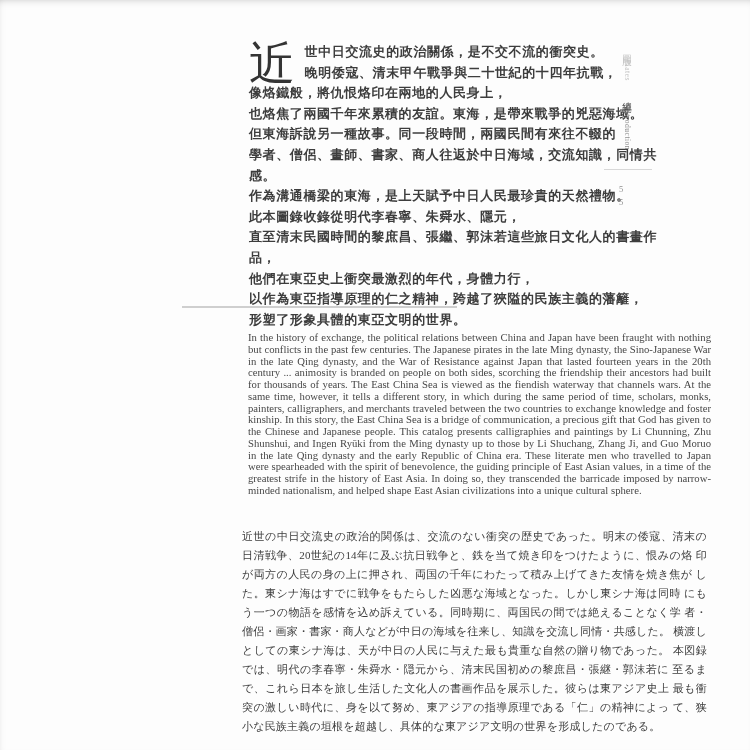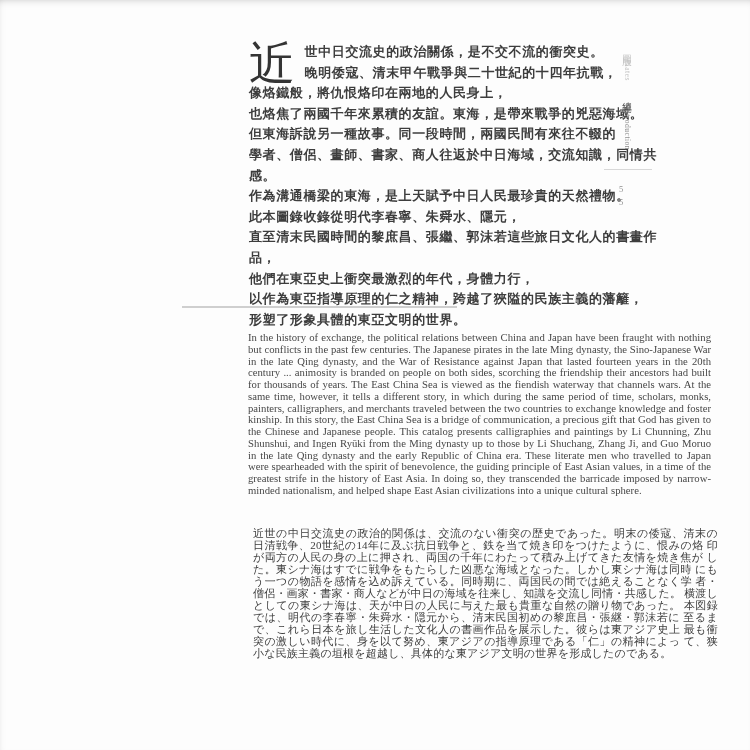--- a/index.html
+++ b/index.html
@@ -15,22 +15,22 @@
   .zh-text{white-space:pre-line;font-weight:bold;}
 
   
   .divider-en{position:absolute;left:182px;top:306px;width:275px;height:2px;background:#cfcfcf;}
 
   
   .en-block{position:absolute;left:248px;top:316px;width:463px;
     font-size:10.7px;line-height:11.75px;text-align:justify;color:#474747;margin-top:16px;}
 
   
-  .jp-block{position:absolute;left:253px;top:527px;width:465px;
-    font-size:11px;line-height:12px;text-align:justify;color:#3c3c3c;letter-spacing:.2px;}
+  .jp-block{position:absolute;left:242px;top:527px;width:465px;
+    font-size:11px;line-height:19px;text-align:justify;color:#3c3c3c;letter-spacing:.2px;}
 
   
   .side-tab{position:absolute;left:618px;writing-mode:vertical-rl;cursor:default;}
   .tab-plates{top:47px;}
   .tab-plates .tab-zh,.tab-plates .tab-en{color:#c4c4c4;}
   .tab-intro{top:94px;}
   .tab-intro .tab-zh{color:#5a5a5a;}
   .tab-intro .tab-en{color:#8f8f8f;}
   .tab-zh{font-size:9.5px;letter-spacing:2px;}
   .tab-en{font-size:7.5px;letter-spacing:.5px;padding-top:5px;}

